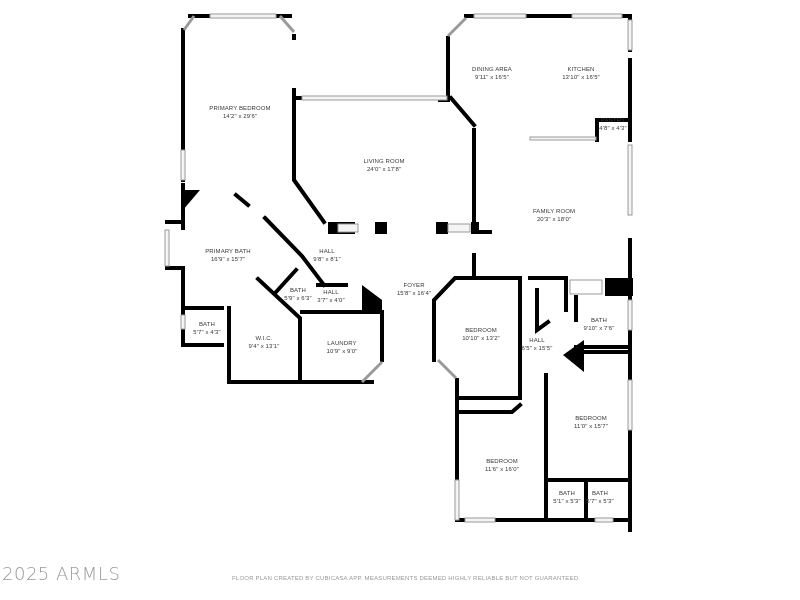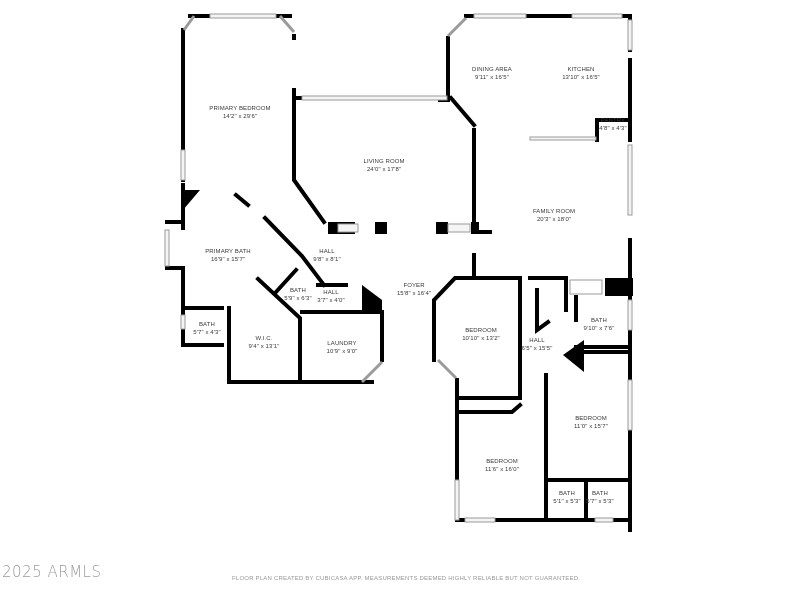--- a/index.html
+++ b/index.html
@@ -1,21 +1,21 @@
 <!DOCTYPE html>
 <html><head>
 <meta charset="utf-8">
 <style>
   html, body { margin:0; padding:0; background:#ffffff; }
   body { width:800px; height:600px; position:relative; overflow:hidden; font-family:"Liberation Sans", sans-serif; }
   #plan { position:absolute; left:0; top:0; }
   .lbl { position:absolute; text-align:center; color:#3a3a3a; font-size:6px; line-height:7.5px; transform:translate(-50%,-50%); white-space:nowrap; letter-spacing:0.1px; }
   .lbl .nm { display:block; }
   .lbl .dm { display:block; }
-  .footer-left { position:absolute; left:2px; top:563px; font-size:15px; color:#9a9a9a; letter-spacing:0.5px; font-family:"DejaVu Sans", sans-serif; font-weight:200; }
+  .footer-left { position:absolute; left:2px; top:563px; font-size:18px; color:#9a9a9a; letter-spacing:0.5px; font-family:"DejaVu Sans", sans-serif; font-weight:200; }
   .footer-right { position:absolute; left:232px; top:575px; font-size:6px; color:#9a9a9a; letter-spacing:0.2px; }
 </style>
 </head>
 <body>
 
 <svg id="plan" width="800" height="600" viewBox="0 0 800 600" xmlns="http://www.w3.org/2000/svg">
   <g stroke="#000" stroke-width="4" fill="none" stroke-linecap="square">
 
     <path d="M183 30 L183 180"></path>
     <path d="M183 200 L183 228"></path>

